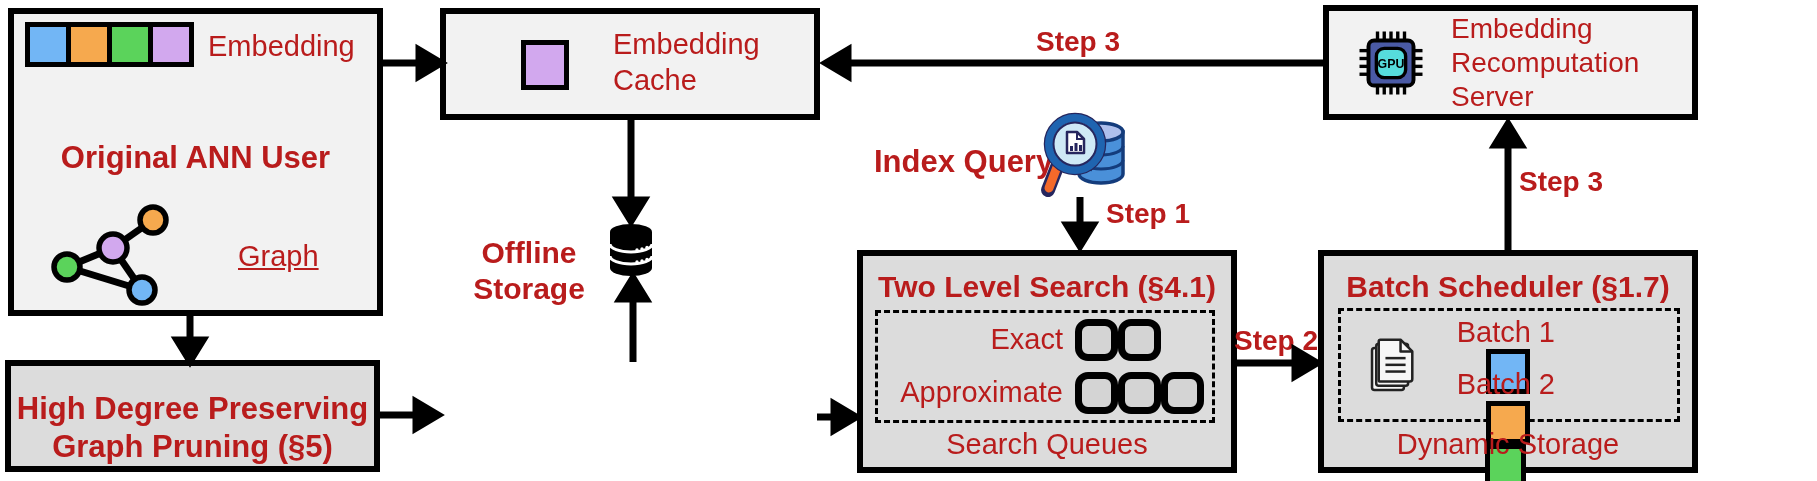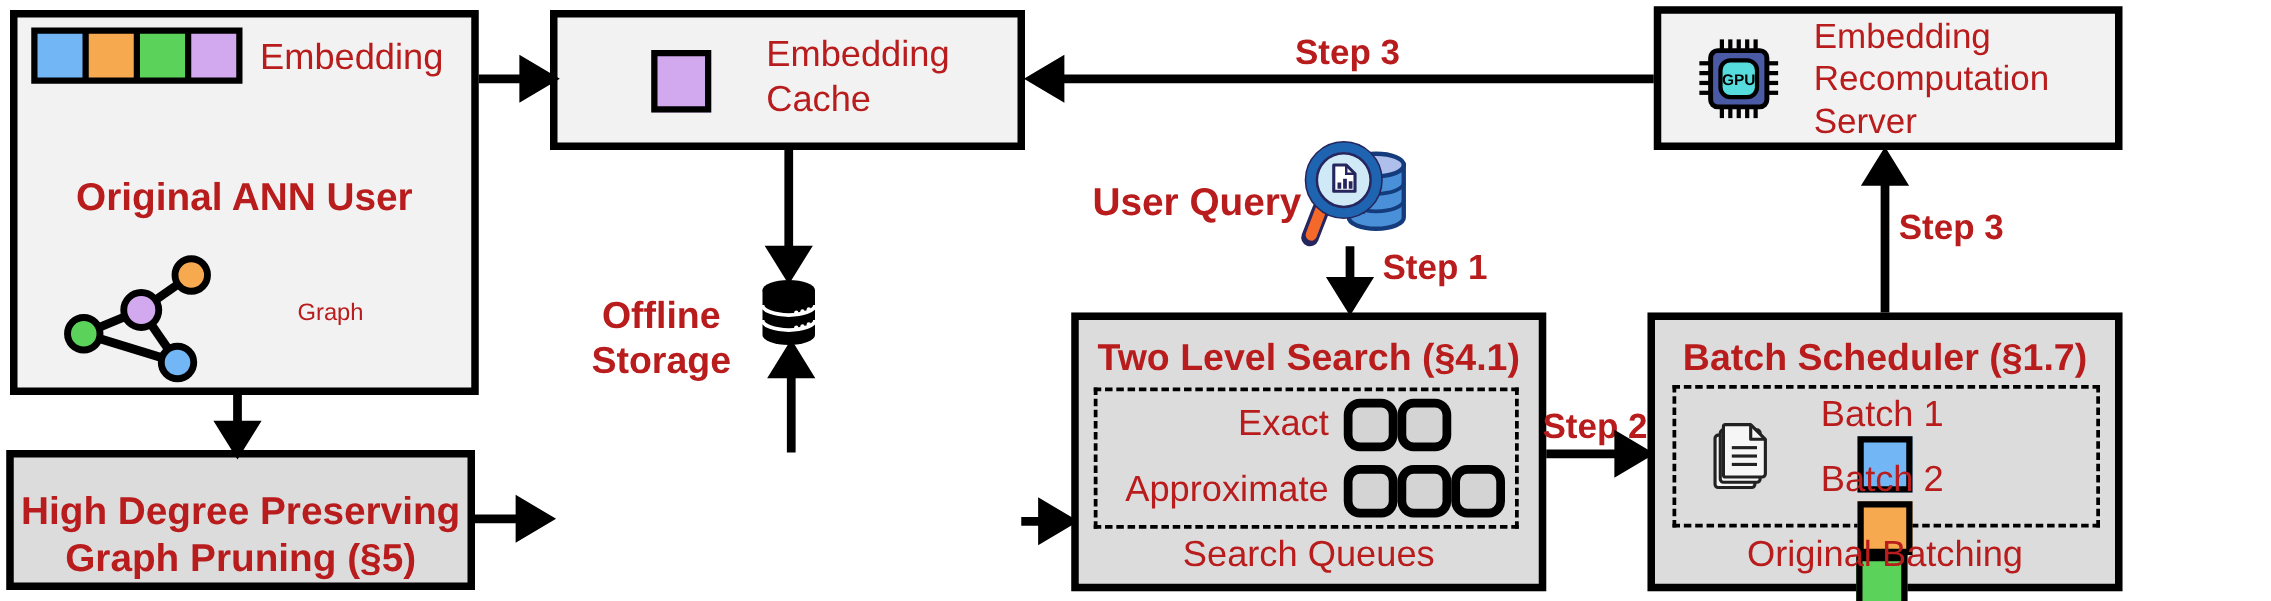--- a/index.html
+++ b/index.html
@@ -42,21 +42,21 @@
         <line x1="24" y1="77" x2="70" y2="58"></line>
         <line x1="70" y1="58" x2="110" y2="30"></line>
         <line x1="70" y1="58" x2="99" y2="100"></line>
         <line x1="24" y1="77" x2="99" y2="100"></line>
       </g>
       <circle cx="110" cy="30" r="13" stroke="#000" stroke-width="5.5" style="fill: rgb(246, 169, 78);"></circle>
       <circle cx="70" cy="58" r="14" stroke="#000" stroke-width="5.5" style="fill: rgb(210, 168, 238);"></circle>
       <circle cx="24" cy="77" r="13" stroke="#000" stroke-width="5.5" style="fill: rgb(91, 211, 91);"></circle>
       <circle cx="99" cy="100" r="13" stroke="#000" stroke-width="5.5" style="fill: rgb(114, 182, 245);"></circle>
     </svg>
-    <div class="abs" style="left:224px;top:226px;font-size:19px;">Graph</div>
+    <div class="abs" style="left:224px;top:226px;font-size:29px;text-decoration:underline;">Graph</div>
   </div>
 
   <div class="box" style="left:440px;top:8px;width:368px;height:100px;">
     <div class="abs" style="left: 75px; top: 26px; width: 38px; height: 40px; border: 5px solid rgb(0, 0, 0); background: rgb(210, 168, 238);"></div>
     <div class="abs pre" style="left:167px;top:12px;font-size:29px;line-height:36px;">Embedding
 Cache</div>
   </div>
 
   <div class="box" style="left:1323px;top:5px;width:363px;height:103px;">
     <svg class="abs" style="left:26px;top:16px;" width="72" height="72" viewBox="0 0 64 64">
@@ -132,39 +132,39 @@
       <div class="b-row" style="left:104px;top:5px;flex-direction:column;">
         <div class="b-label">Batch 1</div>
         <div class="b-sq" style="width: 34px; height: 35px; background: rgb(114, 182, 245);"></div>
       </div>
       <div class="b-row" style="left:104px;top:57px;flex-direction:column;">
         <div class="b-label">Batch 2</div>
         <div class="b-sq" style="width: 34px; height: 33px; background: rgb(246, 169, 78);"></div>
         <div class="b-sq" style="width: 31px; height: 33px; margin-left: -5px; background: rgb(91, 211, 91);"></div>
       </div>
     </div>
-    <div class="abs ctr" style="left:0;top:172px;width:100%;font-size:29px;">Original Batching</div>
+    <div class="abs ctr" style="left:0;top:172px;width:100%;font-size:29px;">Dynamic Storage</div>
   </div>
 
   <div class="abs bold pre ctr" style="left:455px;top:212px;width:148px;font-size:30px;line-height:36px;margin-top:23px;">Offline
 Storage</div>
   <svg class="abs" style="left:606px;top:222px;" width="50" height="56" viewBox="0 0 50 56">
     <path d="M4 10 v36 a21 8 0 0 0 42 0 V10 Z" fill="#000"></path>
     <ellipse cx="25" cy="10" rx="21" ry="8" fill="#000"></ellipse>
     <path d="M4 22 a21 8 0 0 0 42 0" fill="none" stroke="#fff" stroke-width="3"></path>
     <path d="M4 34 a21 8 0 0 0 42 0" fill="none" stroke="#fff" stroke-width="3"></path>
     <circle cx="31" cy="28" r="1.7" fill="#fff"></circle>
       <circle cx="36" cy="27" r="1.7" fill="#fff"></circle>
       <circle cx="41" cy="25.5" r="1.7" fill="#fff"></circle>
     <circle cx="31" cy="40" r="1.7" fill="#fff"></circle>
       <circle cx="36" cy="39" r="1.7" fill="#fff"></circle>
       <circle cx="41" cy="37.5" r="1.7" fill="#fff"></circle>
   </svg>
 
-  <div class="abs bold" style="left:874px;top:144px;font-size:31px;">User Query</div>
+  <div class="abs bold" style="left:874px;top:144px;font-size:31px;">Index Query</div>
   <svg class="abs" style="left:1041px;top:108px;" width="84" height="92" viewBox="0 0 84 92">
     <path d="M38 24 v42 a22 9 0 0 0 44 0 V24 Z" stroke="#143c7c" stroke-width="3.5" style="fill: rgb(74, 144, 217);"></path>
     <path d="M38 38 a22 9 0 0 0 44 0" fill="none" stroke="#143c7c" stroke-width="3"></path>
     <path d="M38 52 a22 9 0 0 0 44 0" fill="none" stroke="#143c7c" stroke-width="3"></path>
     <ellipse cx="60" cy="24" rx="22" ry="9" stroke="#143c7c" stroke-width="3.5" style="fill: rgb(174, 191, 236);"></ellipse>
     <line x1="44" y1="47" x2="51" y2="48" stroke="#143c7c" stroke-width="2.5"></line>
     <line x1="44" y1="61" x2="51" y2="62" stroke="#143c7c" stroke-width="2.5"></line>
     <line x1="16" y1="59" x2="7" y2="82" stroke="#26265e" stroke-width="14" stroke-linecap="round"></line>
     <line x1="16" y1="59" x2="8" y2="80" stroke-width="9" stroke-linecap="round" style="stroke: rgb(244, 105, 42);"></line>
     <circle cx="34" cy="36" r="30" fill="none" stroke="#26265e" stroke-width="2.5"></circle>

